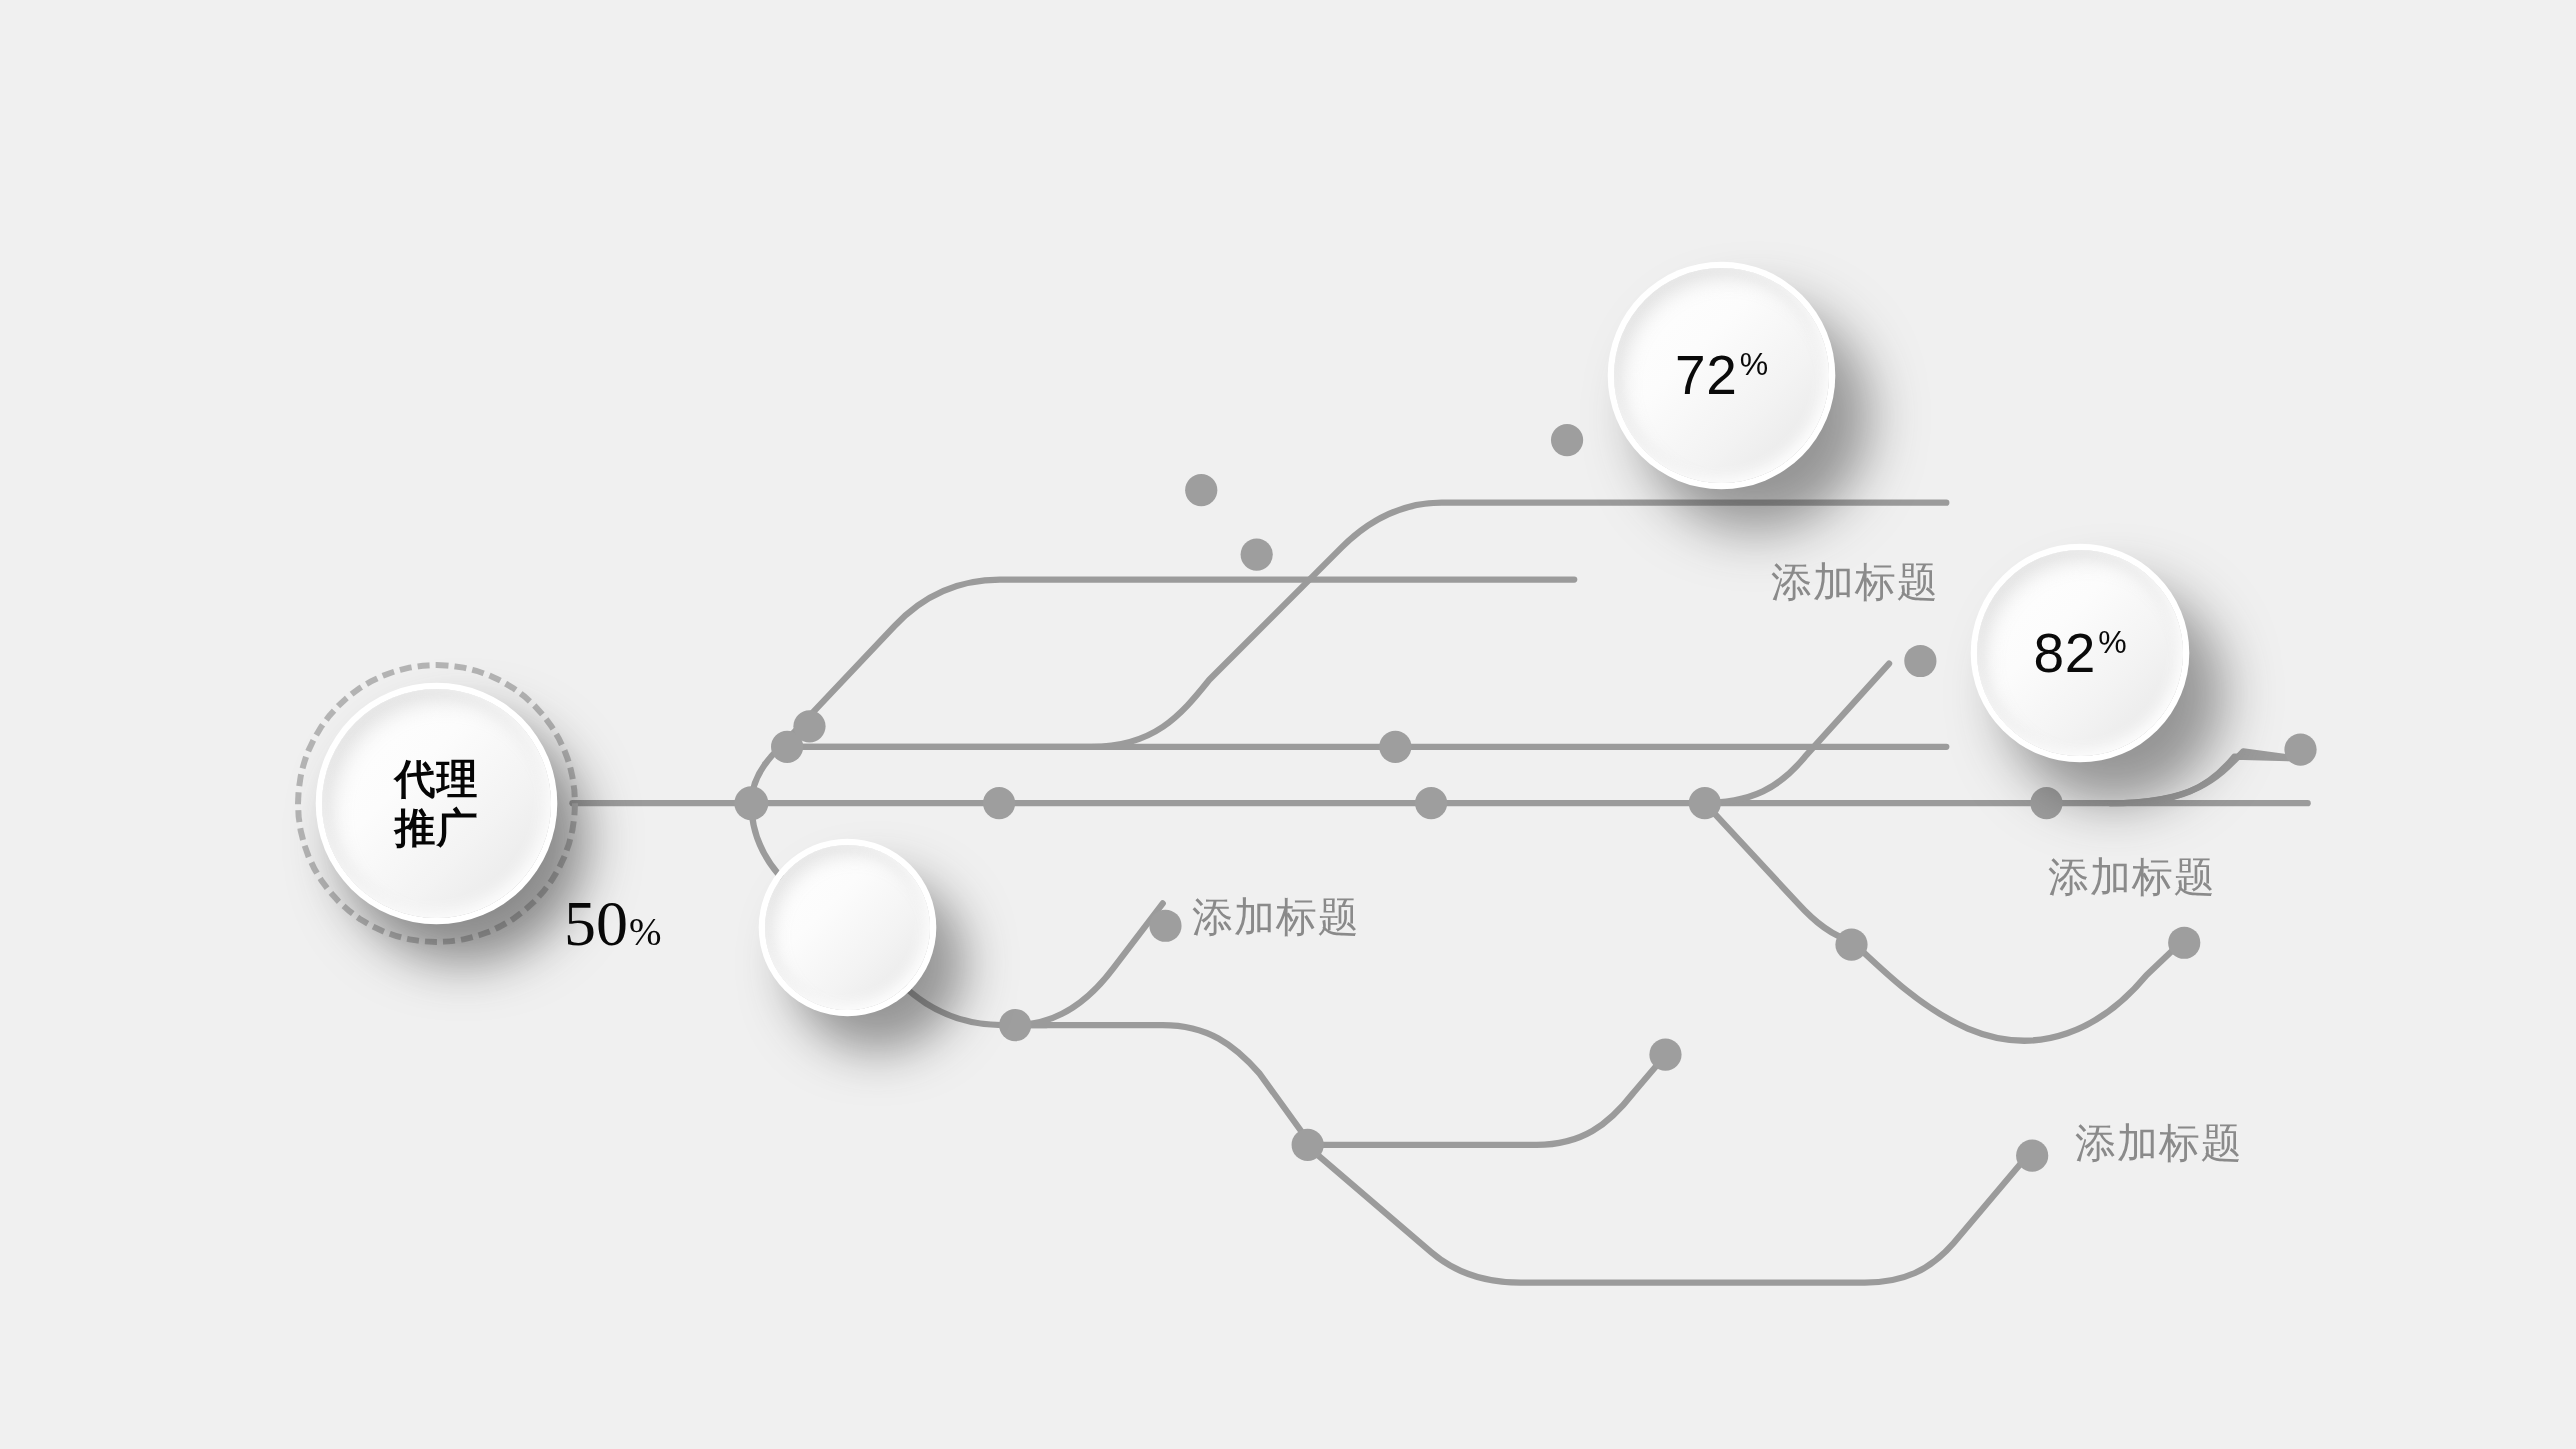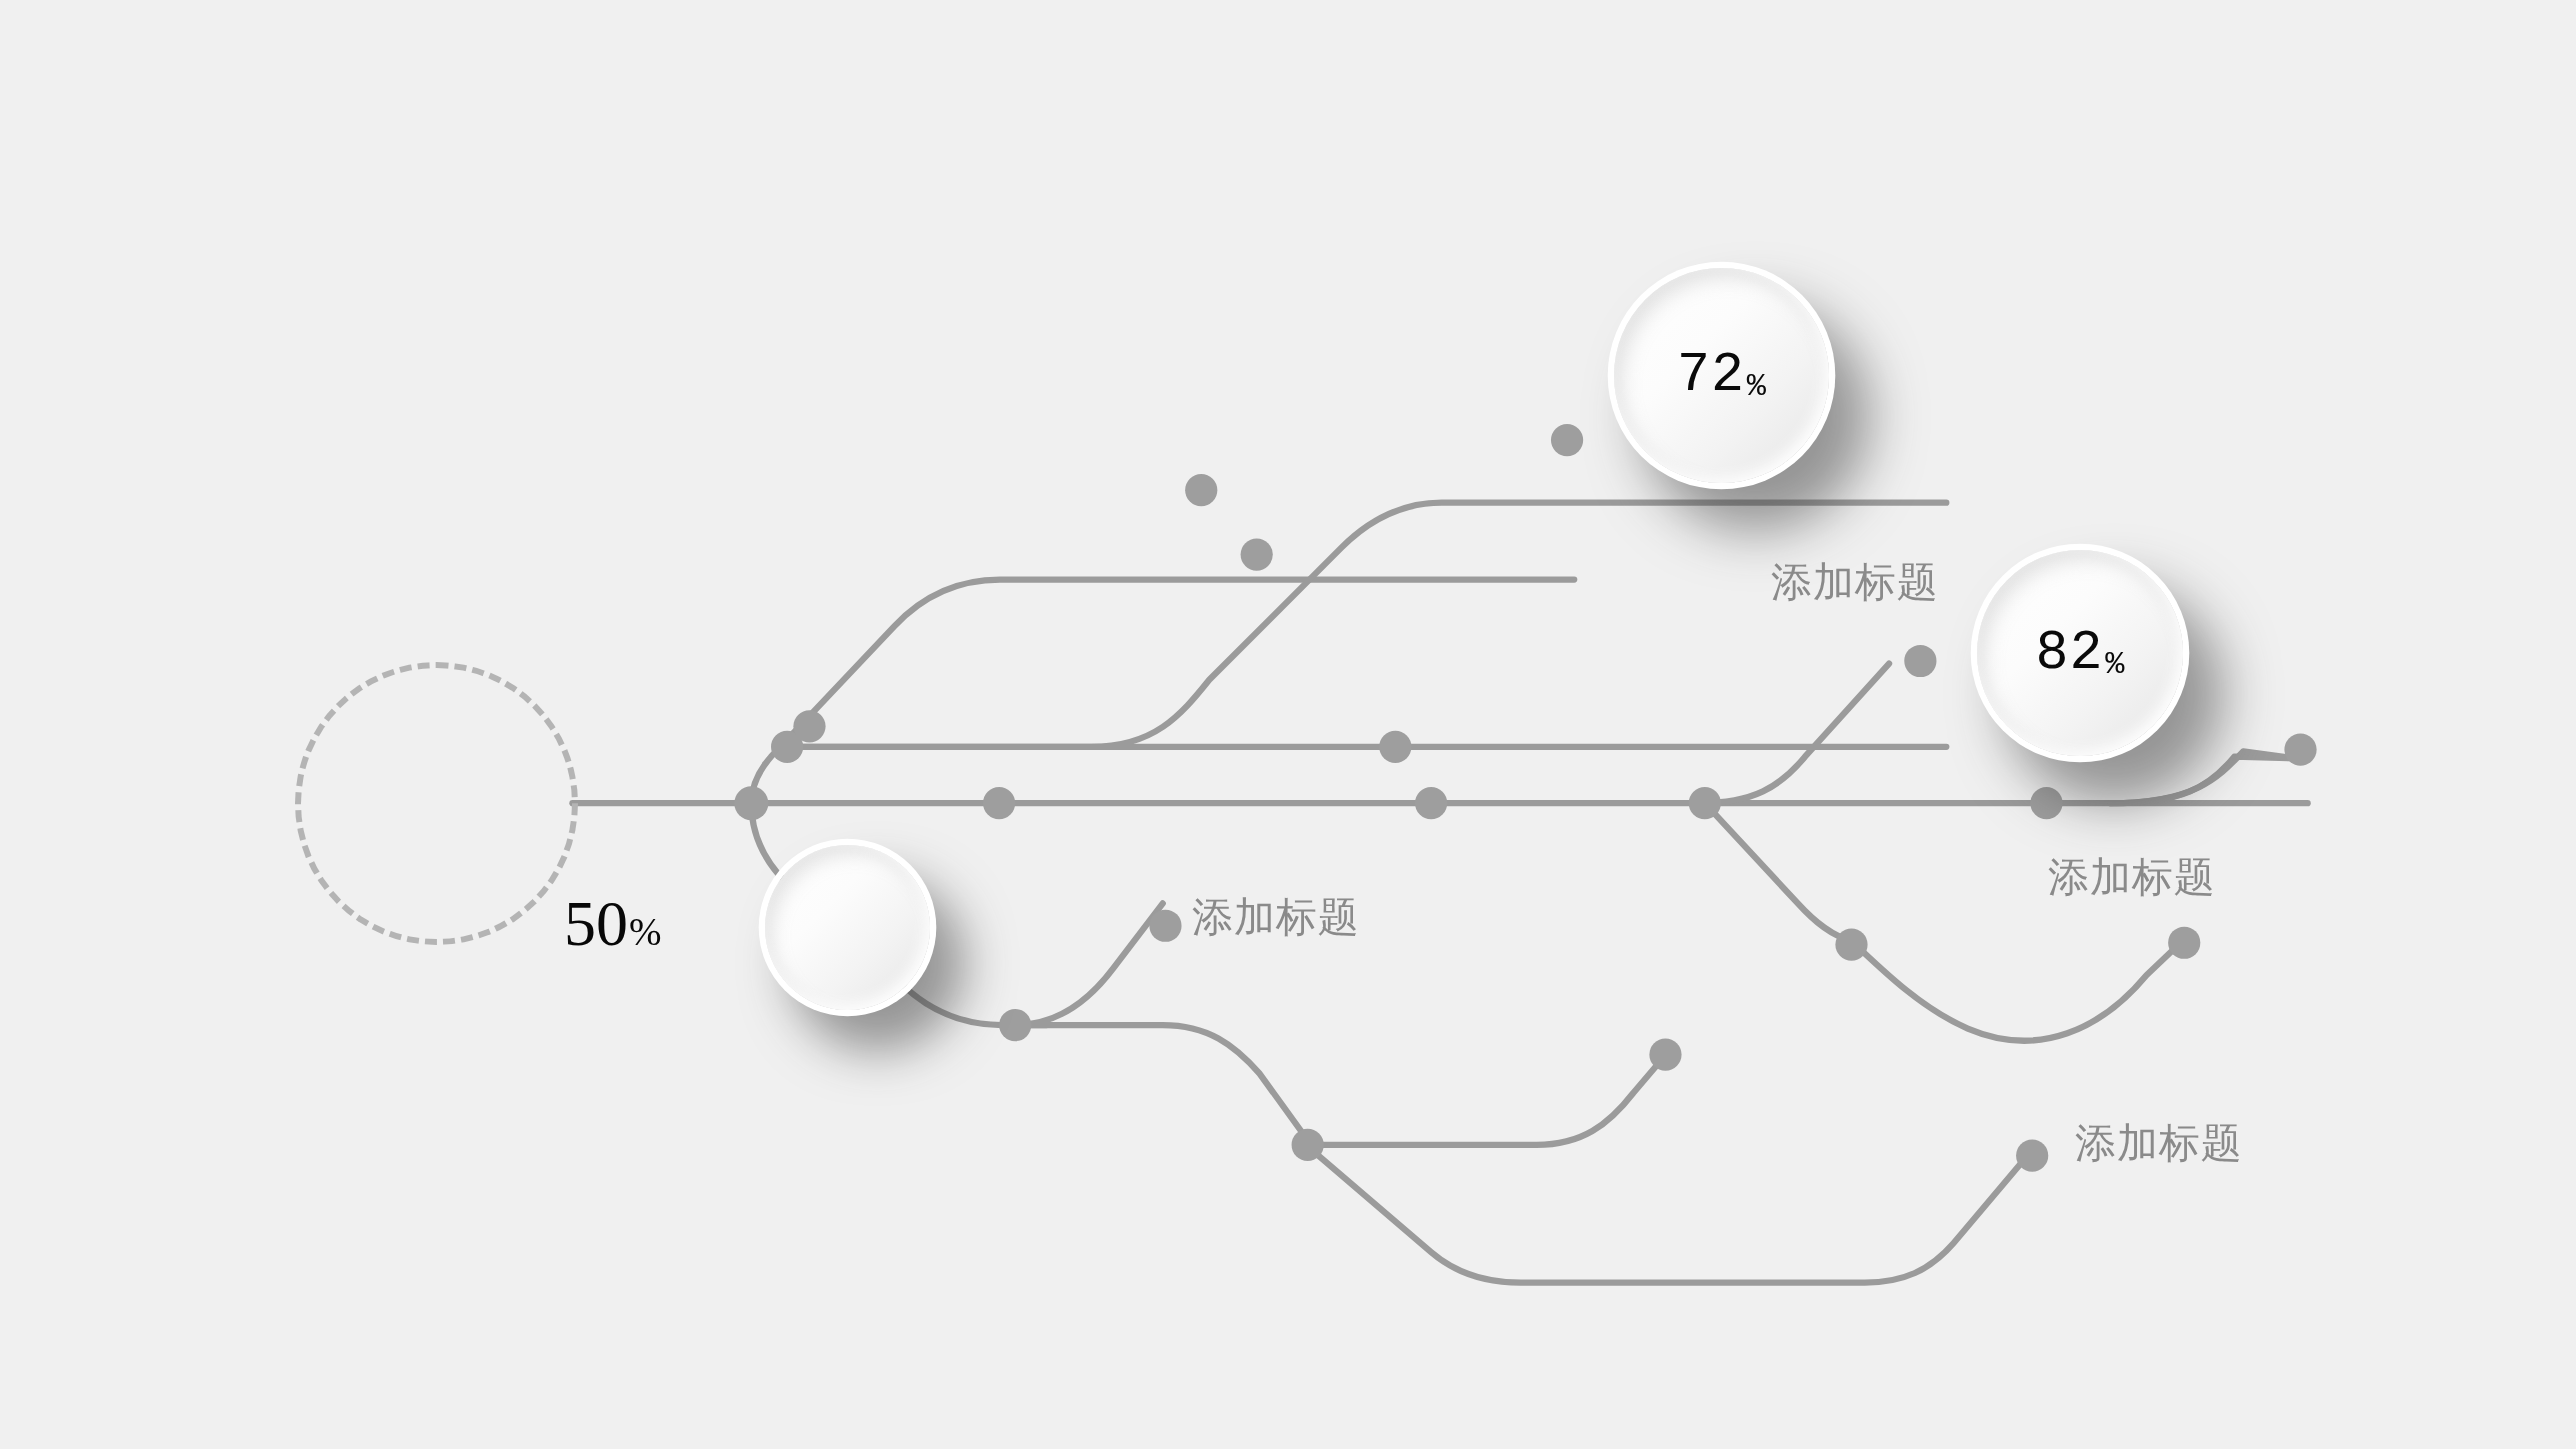--- a/index.html
+++ b/index.html
@@ -70,26 +70,26 @@
       0 0 0 6.3px #ffffff,
       34px 41px 52px 7.2px rgba(60,60,60,0.50),
       -5.4px -5.4px 14.3px rgba(255,255,255,0.95) inset,
       7.2px 9px 19.7px rgba(160,160,160,0.30) inset;
     display: flex;
     align-items: center;
     justify-content: center;
     box-sizing: border-box;
   }
   .pct {
-    font-family: Liberation Mono, monospace;
+    font-family: Liberation Sans, sans-serif;
     color: #0a0a0a;
     line-height: 1;
     white-space: nowrap;
     display: inline-flex;
-    align-items: flex-end;
+    align-items: flex-start;
   }
   .pct .num { font-size: 55px; letter-spacing: 0.9px; }
   .pct .sym { font-size: 32px; margin-left: 1.8px; }
 
   
   #hub-ring {
     position: absolute;
     left: 295px;
     top: 662px;
     width: 283px;
@@ -241,20 +241,26 @@
       <circle cx="1303" cy="1035" r="18"></circle>
       <circle cx="1462" cy="1280" r="18"></circle>
       <circle cx="1862" cy="1179" r="18"></circle>
       <circle cx="2070" cy="1056" r="18"></circle>
       <circle cx="2442" cy="1054" r="18"></circle>
       <circle cx="2272" cy="1292" r="18"></circle>
     </g>
   </svg>
 
   <div id="hub-ring"></div>
+  <div id="hub-circle" class="node-circle">
+    <div id="hub-label">
+      <div>代理</div>
+      <div>推广</div>
+    </div>
+  </div>
 
   <div id="pct-50-outside">
     <span class="num">50</span>
       <span class="sym">%</span>
   </div>
   <div id="circle-50" class="node-circle"></div>
 
   <div id="circle-72" class="node-circle">
     <span class="pct">
       <span class="num">72</span>

